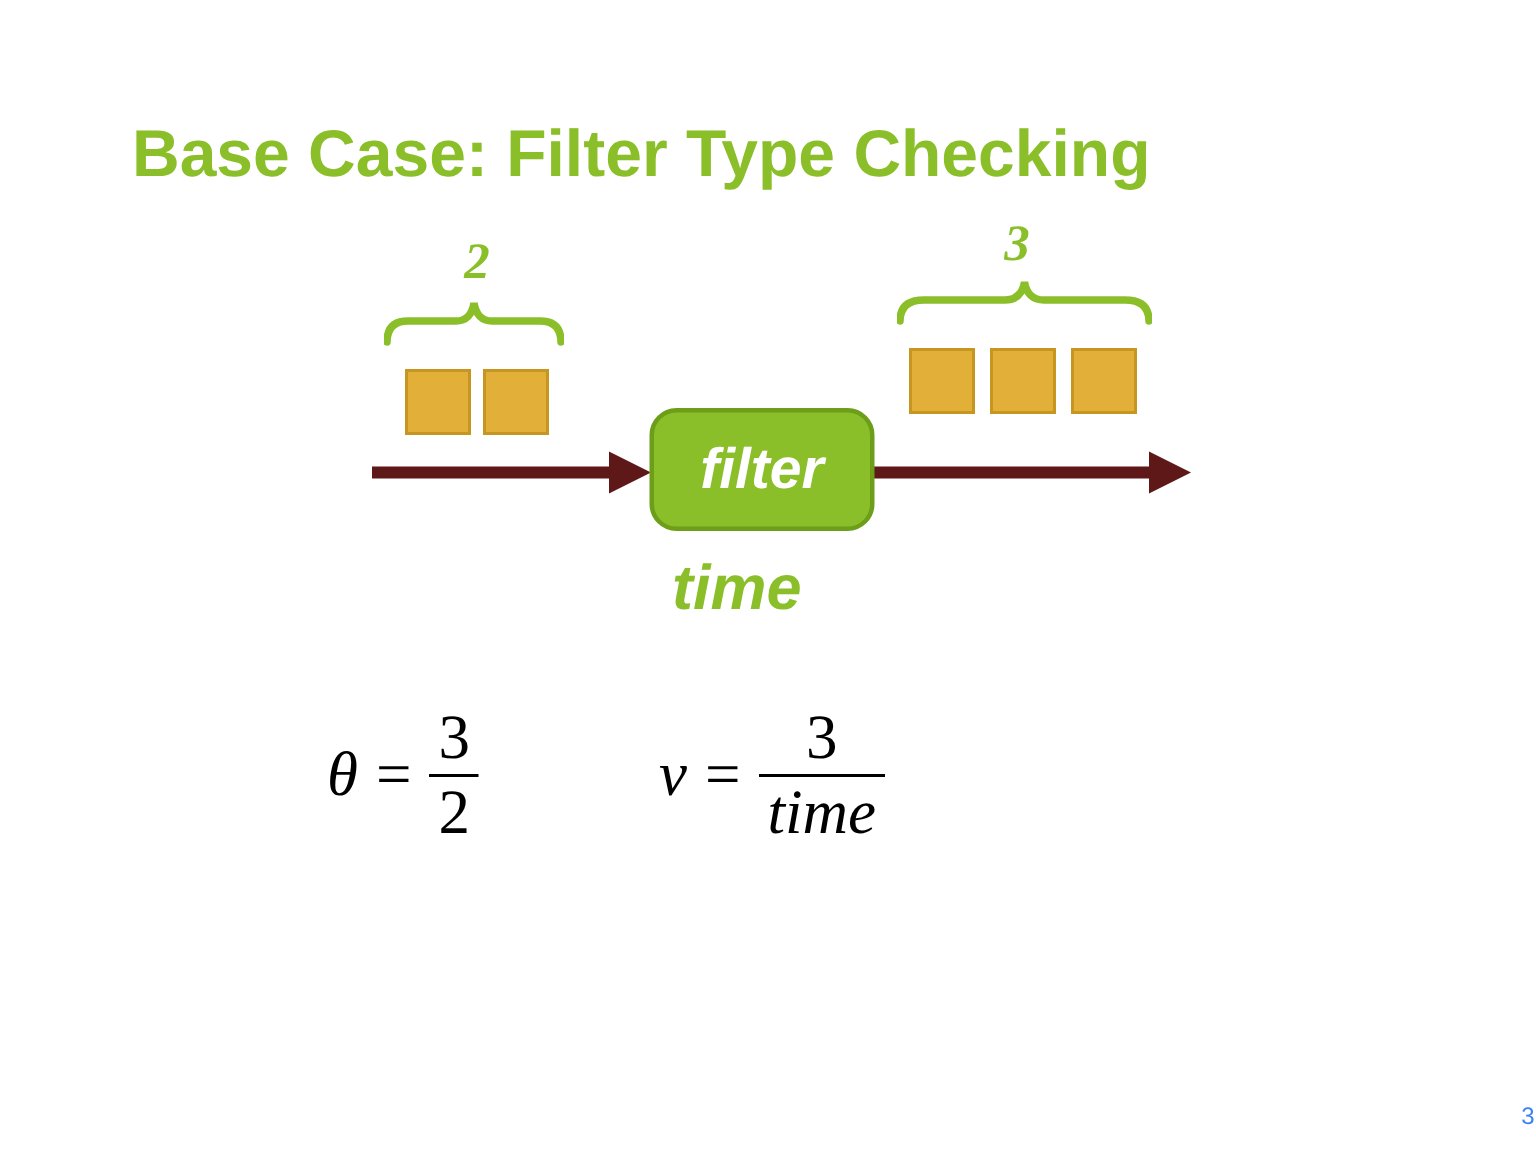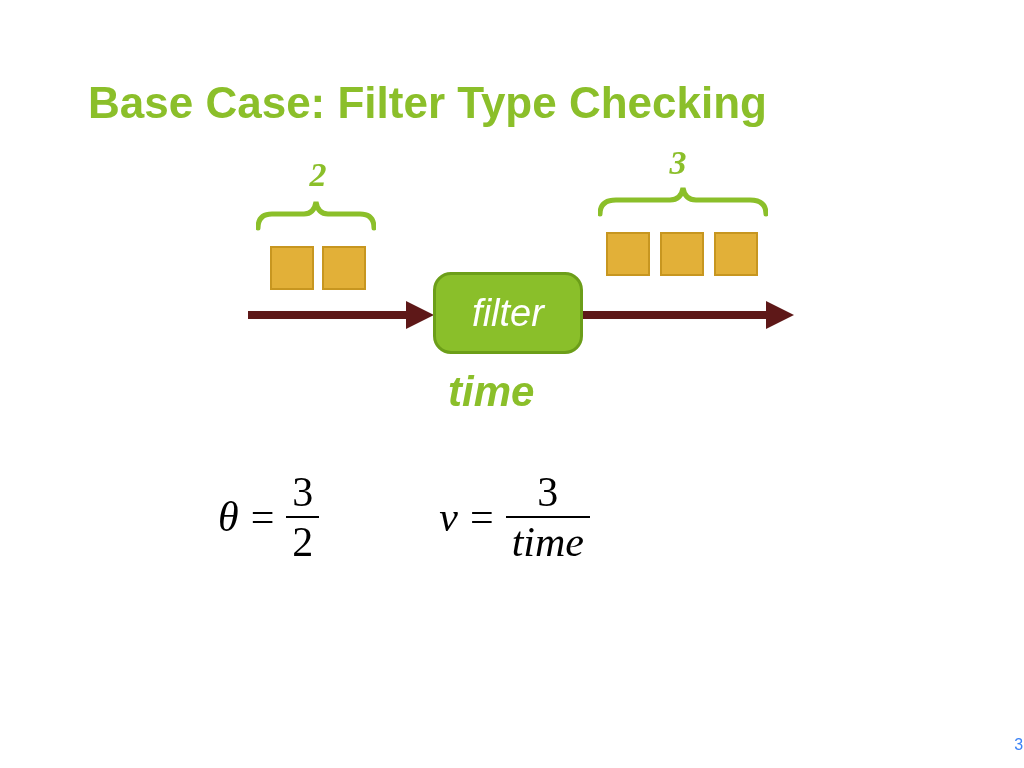--- a/index.html
+++ b/index.html
@@ -76,21 +76,21 @@
     left: 175px;
     top: 112px;
     width: 150px;
     height: 82px;
     background: #8abf2a;
     border: 3px solid #6c9e19;
     border-radius: 18px;
     color: #fff;
     font-size: 38px;
     font-style: italic;
-    font-weight: 400;
+    font-weight: 700;
     font-family: "Segoe UI", Verdana, sans-serif;
     display: flex;
     align-items: center;
     justify-content: center;
     box-sizing: border-box;
   }
   
   .packet {
     position: absolute;
     width: 44px;

